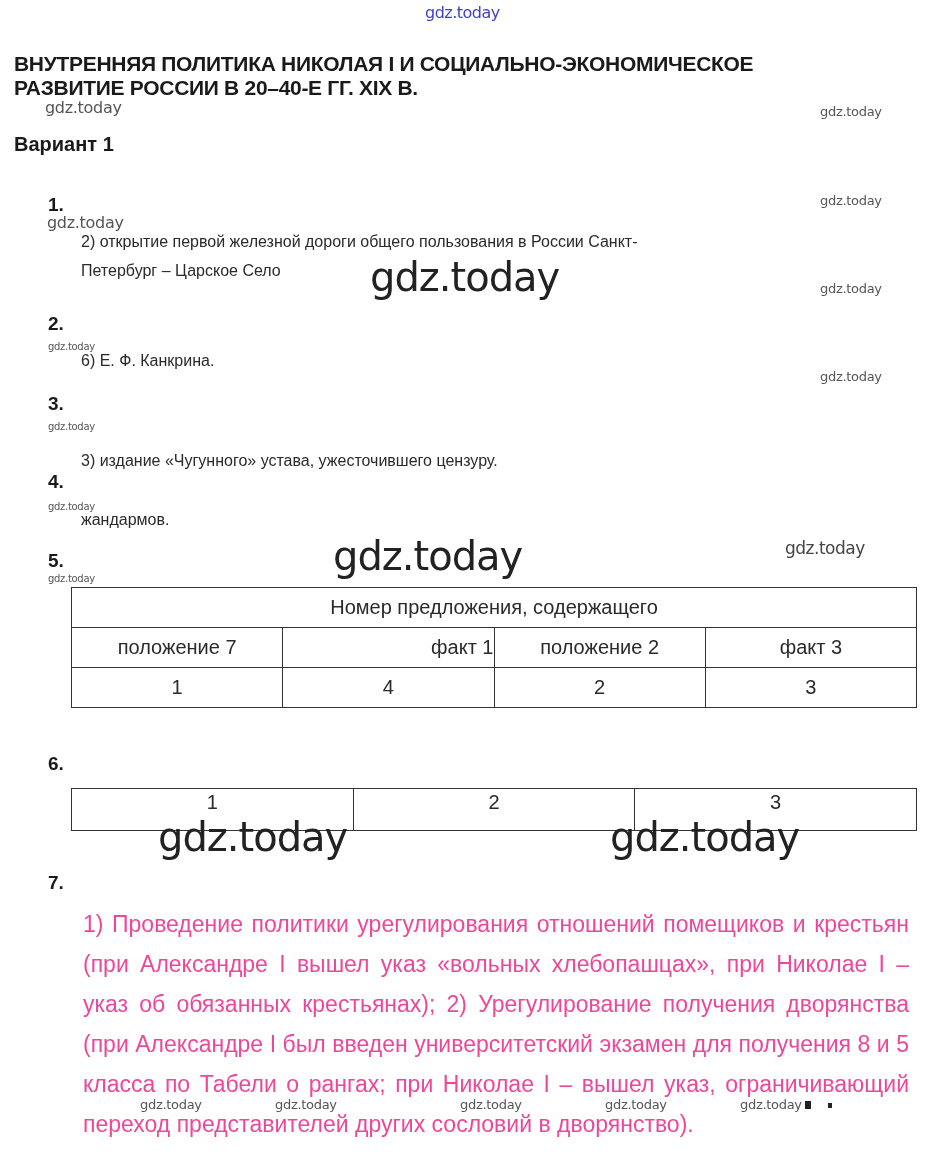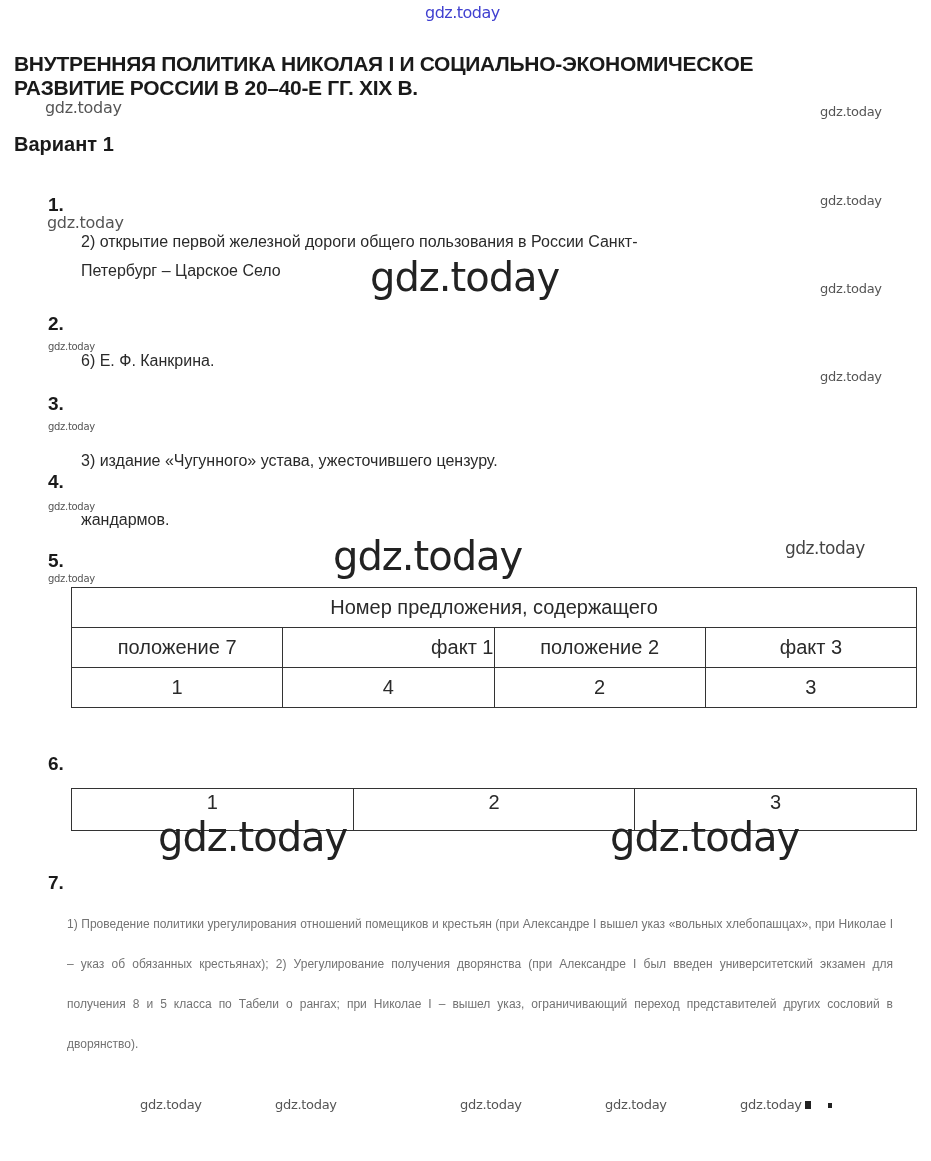--- a/index.html
+++ b/index.html
@@ -12,21 +12,21 @@
   .wm-big { font-family:"DejaVu Sans", sans-serif; color:#222; font-size:40px; font-weight:normal; letter-spacing:-1px; }
   .wm-blue { font-family:"DejaVu Sans", sans-serif; color:#4040d0; font-size:16px; letter-spacing:-0.5px; }
   .title { font-weight:bold; font-size:21px; color:#1a1a1a; letter-spacing:-0.3px; }
   .variant { font-weight:bold; font-size:20px; color:#1a1a1a; }
   .qnum { font-weight:bold; font-size:19px; color:#1a1a1a; }
   .ans { font-size:16px; color:#2a2a2a; }
   table { border-collapse:collapse; position:absolute; }
   td { border:1px solid #333; text-align:center; font-size:20px; color:#2a2a2a; padding:0; }
   .t5 td { height:39px; }
   .t6 td { height:39px; vertical-align:top; padding-top:2px; }
-  .para { position:absolute; left:67px; width:826px; font-size:12px; line-height:40px; text-align:justify; color:#737373; }
+  .para { position:absolute; left:83px; width:826px; font-size:23px; line-height:40px; text-align:justify; color:#ec4899; }
 </style>
 </head>
 <body>
 
 <div class="abs wm-blue" style="left:425px;top:3px;">gdz.today</div>
 
 <div class="abs title" style="left:14px;top:52px;">ВНУТРЕННЯЯ ПОЛИТИКА НИКОЛАЯ I И СОЦИАЛЬНО-ЭКОНОМИЧЕСКОЕ</div>
 <div class="abs title" style="left:14px;top:76px;">РАЗВИТИЕ РОССИИ В 20–40-Е ГГ. XIX В.</div>
 <div class="abs wm-small" style="left:45px;top:98px;font-size:16px;">gdz.today</div>
 <div class="abs wm-small" style="left:820px;top:104px;">gdz.today</div>

